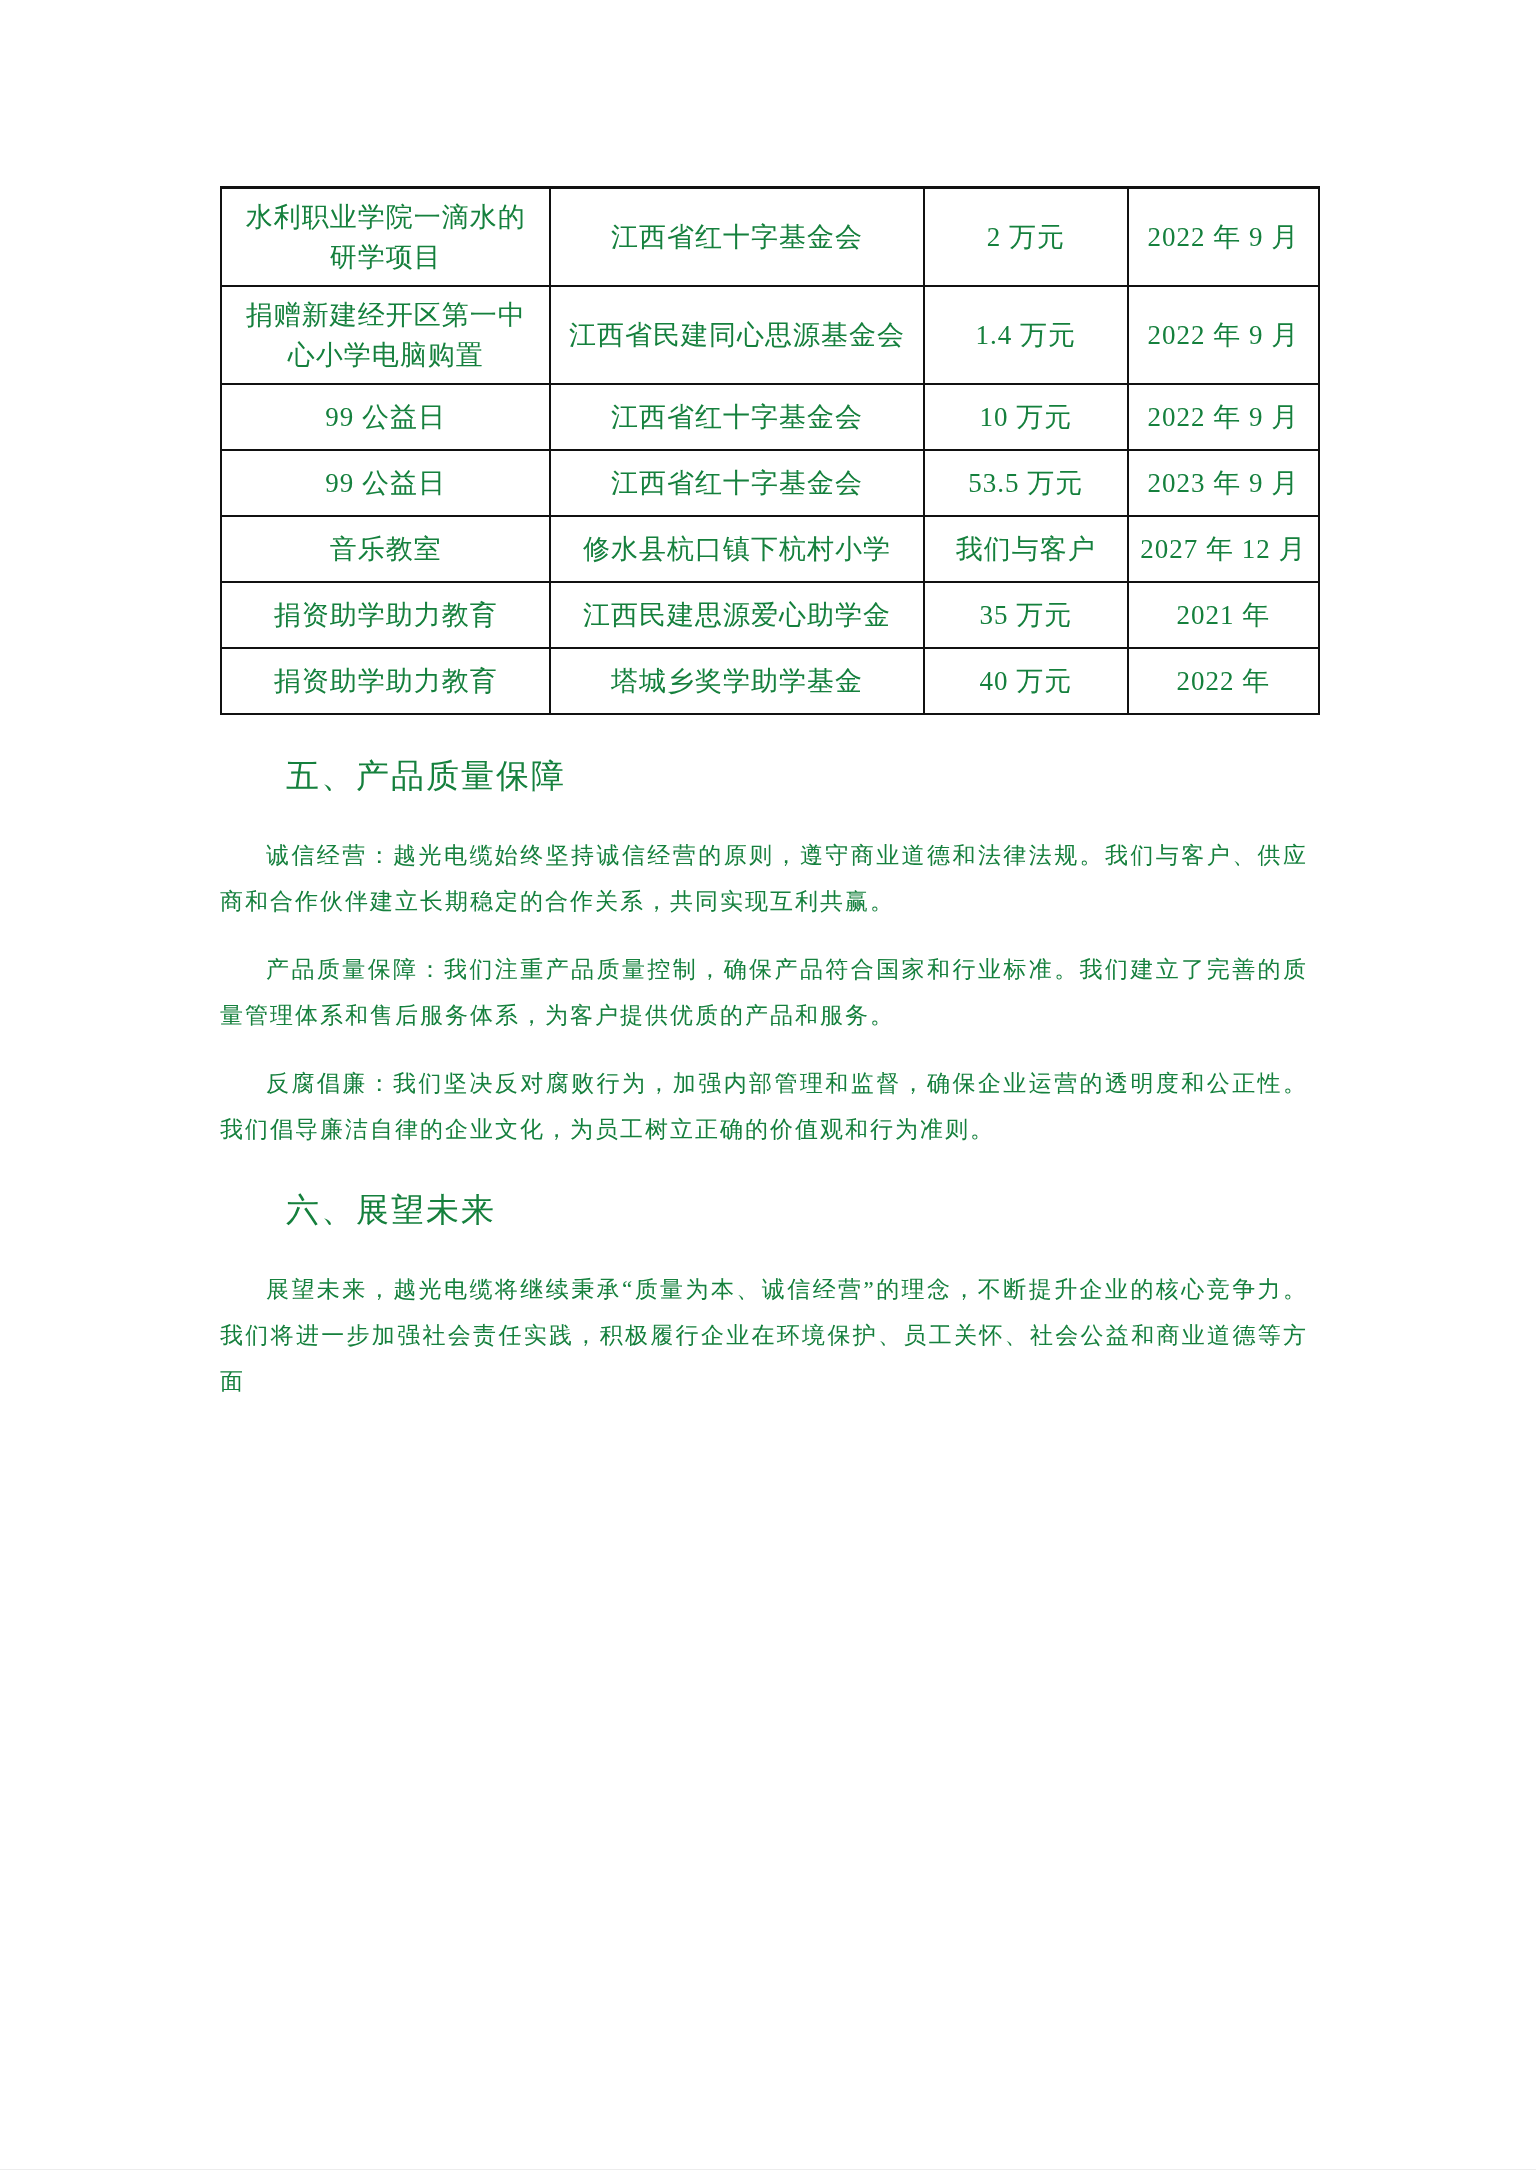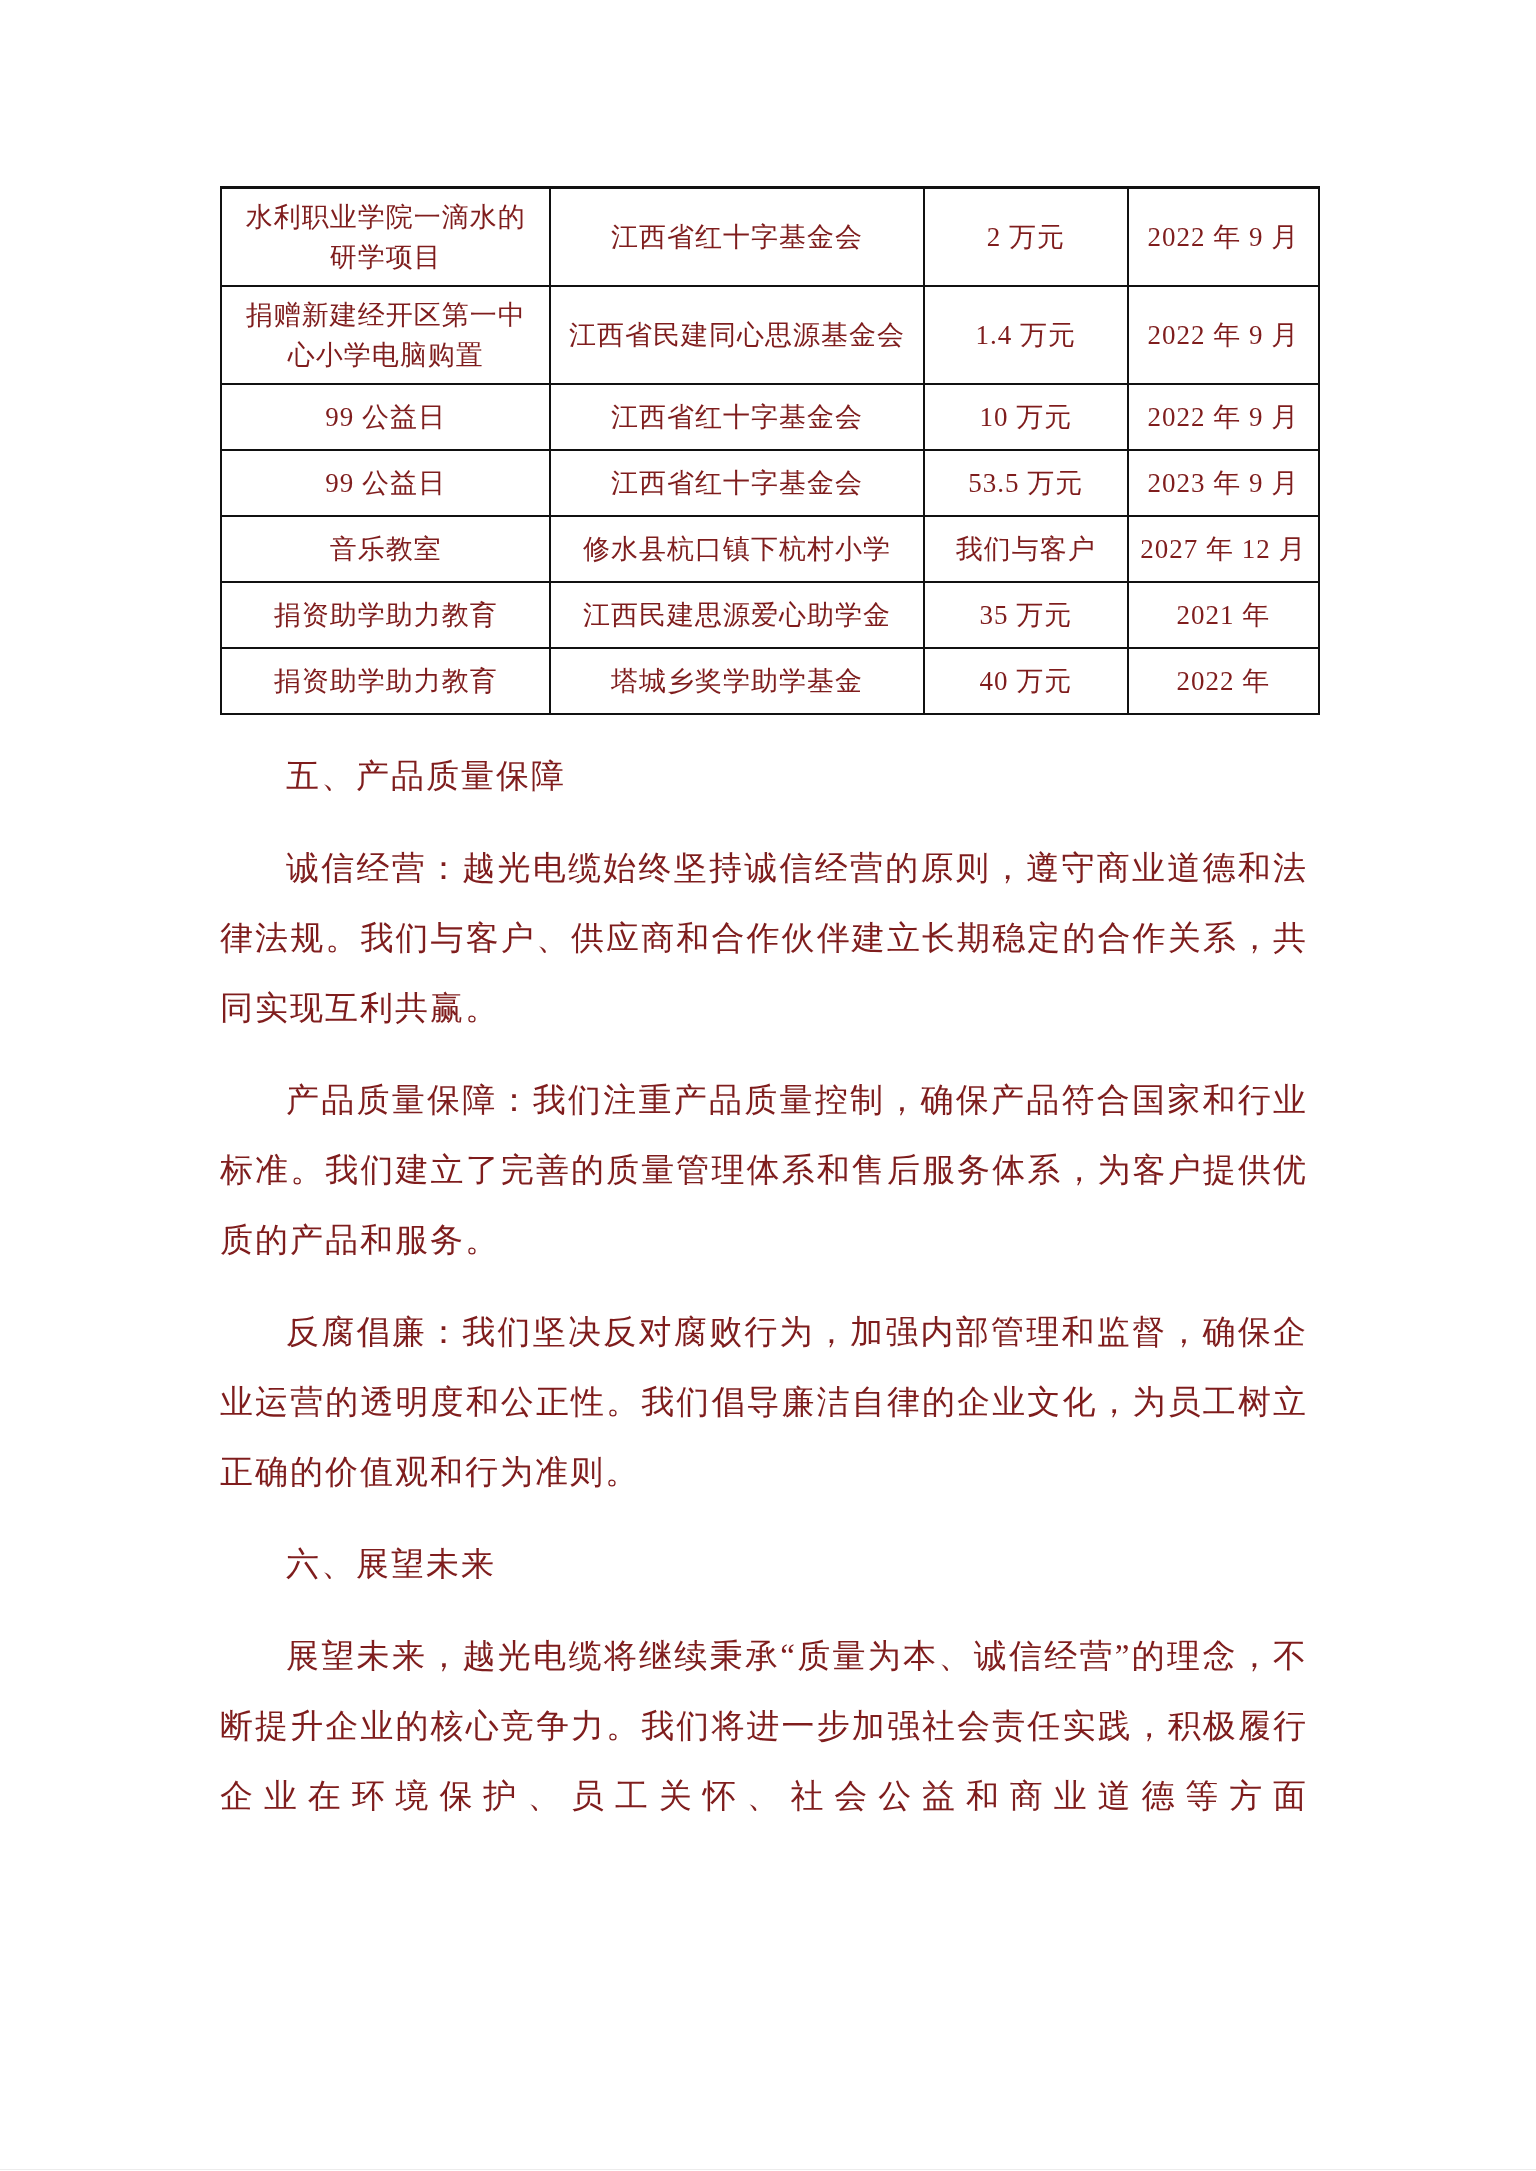--- a/index.html
+++ b/index.html
@@ -7,21 +7,21 @@
     padding: 0;
     background: #ffffff;
   }
   .page {
     position: relative;
     width: 1536px;
     height: 2171px;
     background: #ffffff;
     overflow: hidden;
     font-family: "Liberation Serif", "DejaVu Serif", serif;
-    color: #7f1d1d;
+    color: #15803d;
   }
   .content {
     position: absolute;
     left: 220px;
     top: 186px;
     width: 1100px;
   }
   table.donation-table {
     width: 1100px;
     border-collapse: collapse;
@@ -51,22 +51,22 @@
   }
   .doc-heading {
     font-size: 33px;
     font-weight: normal;
     line-height: 70px;
     margin: 0 0 22px 0;
     text-indent: 2em;
     letter-spacing: 2px;
   }
   .doc-paragraph {
-    font-size: 33px;
-    line-height: 70px;
+    font-size: 23px;
+    line-height: 46px;
     margin: 0 12px 22px 0;
     text-indent: 2em;
     text-align: justify;
     letter-spacing: 2px;
   }
   .doc-paragraph.continued {
     text-align-last: justify;
   }
   .page-break-hairline {
     position: absolute;

